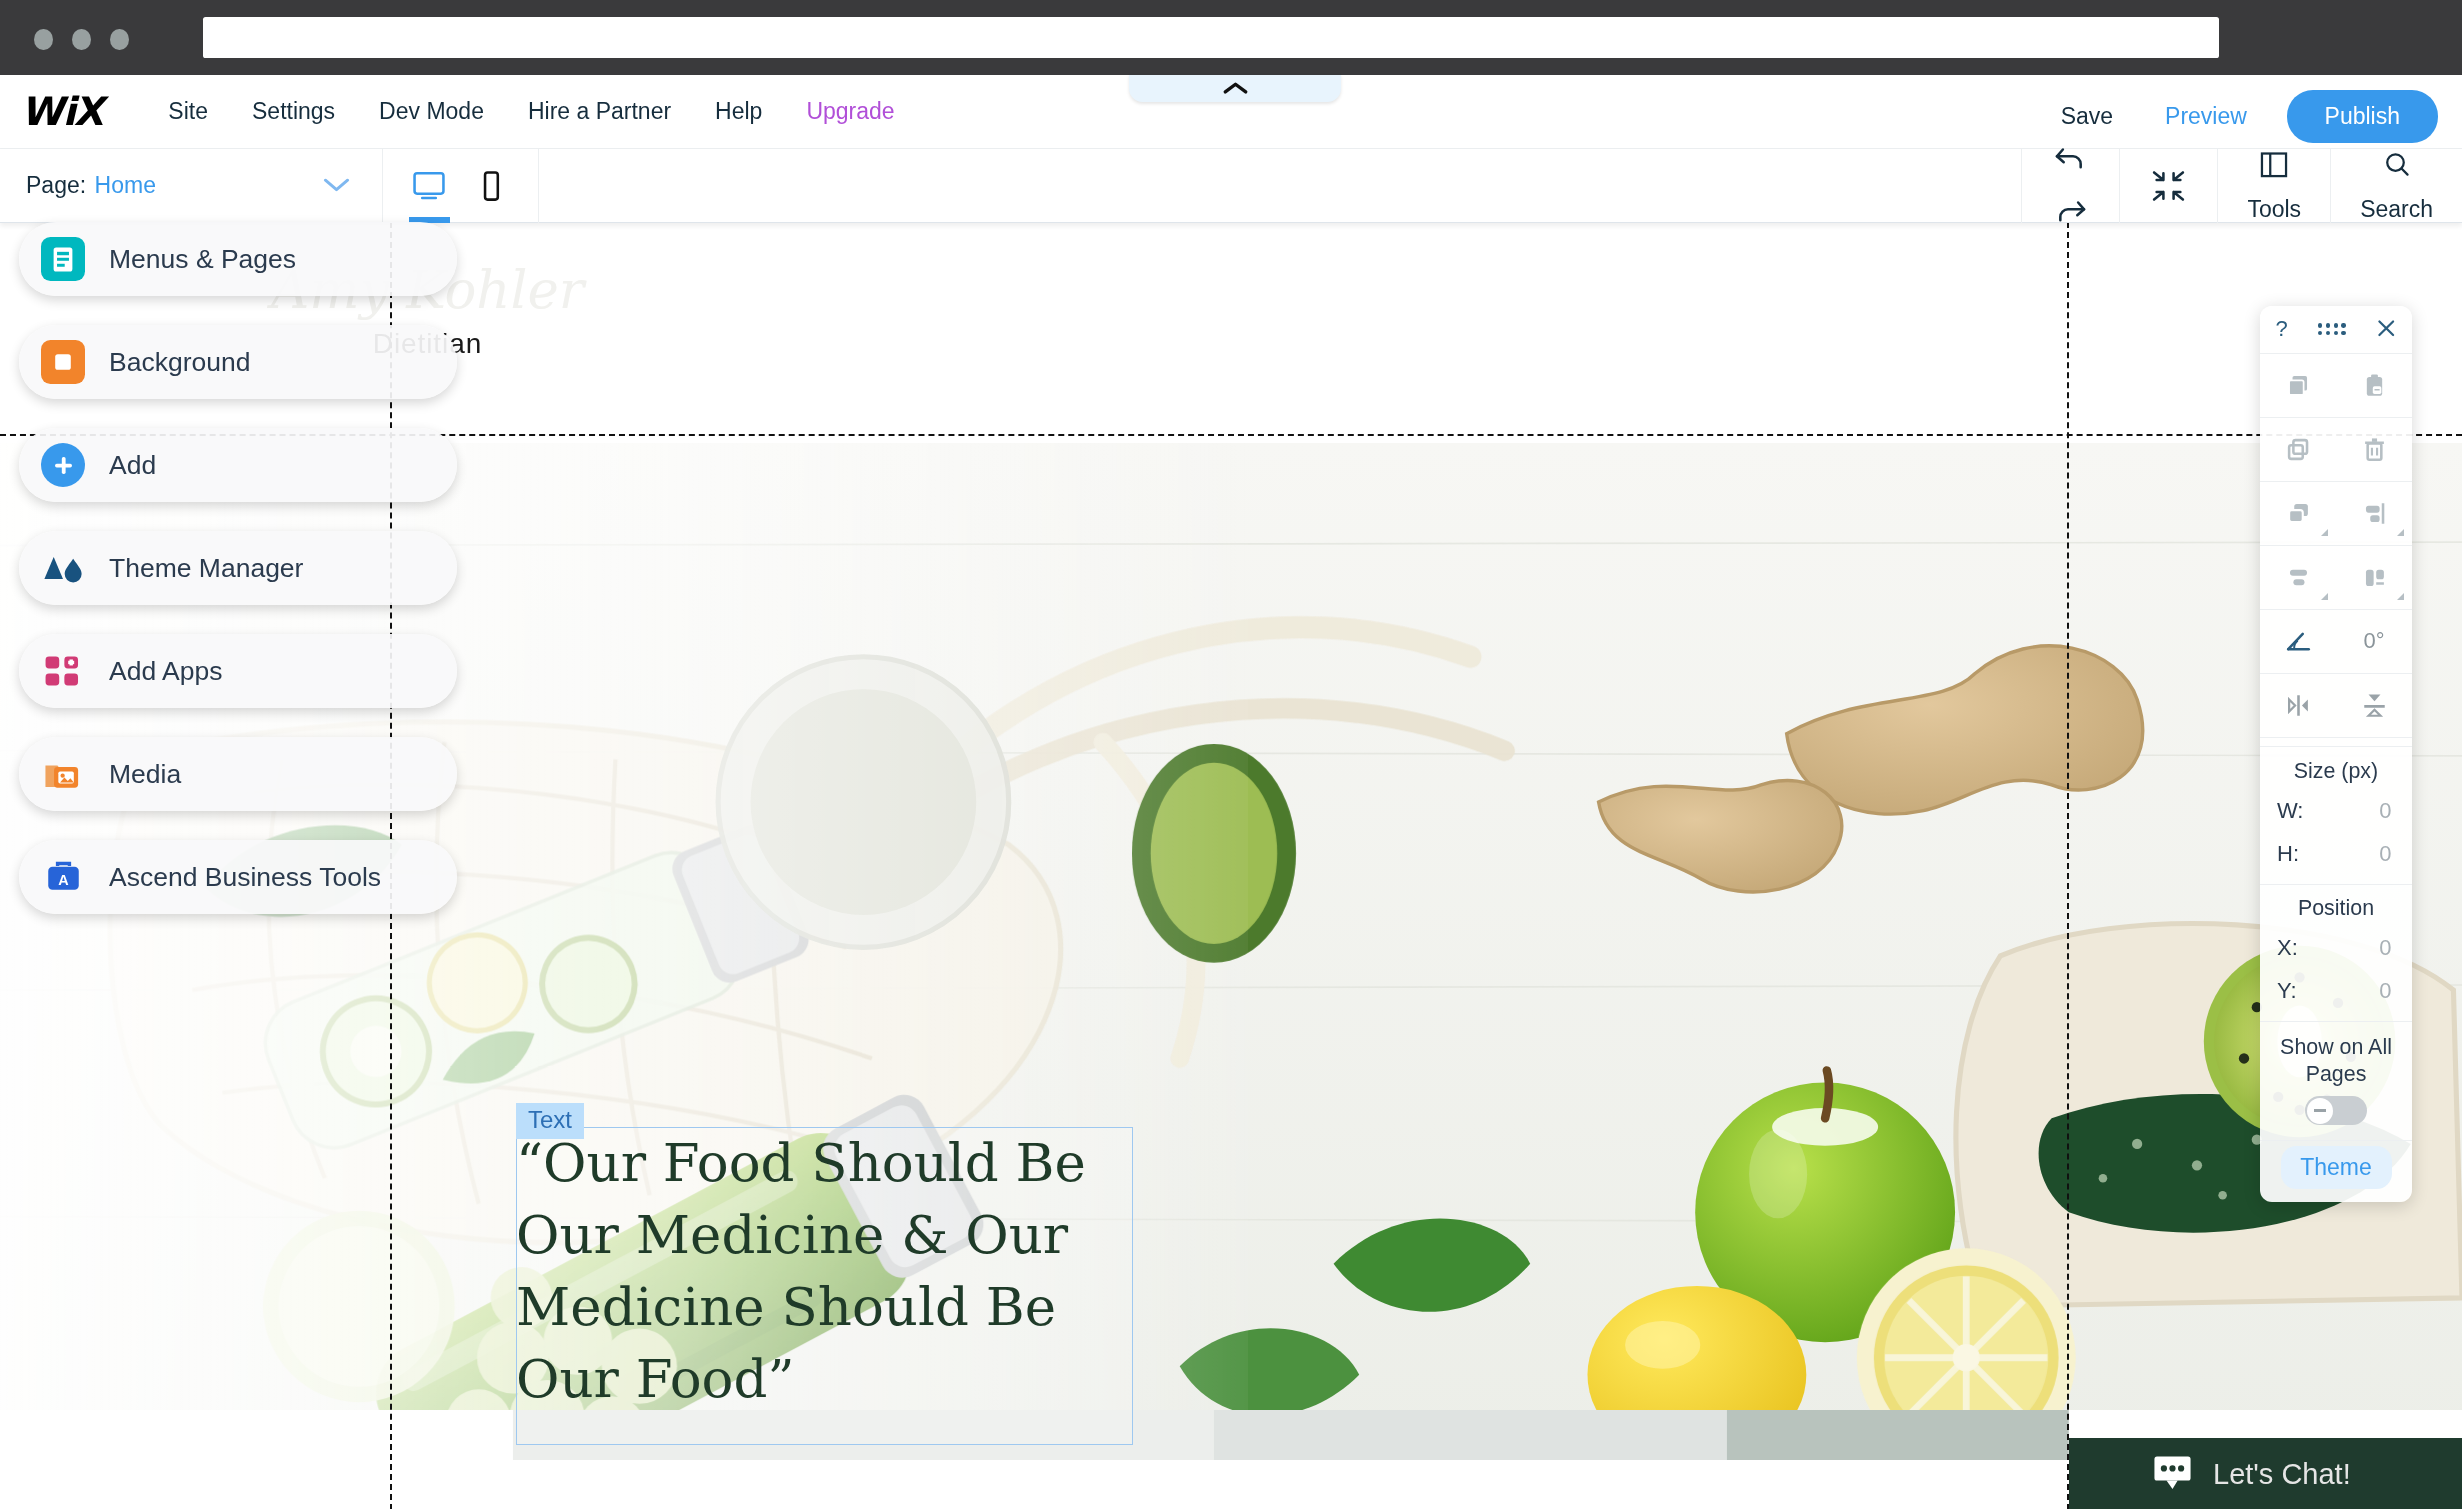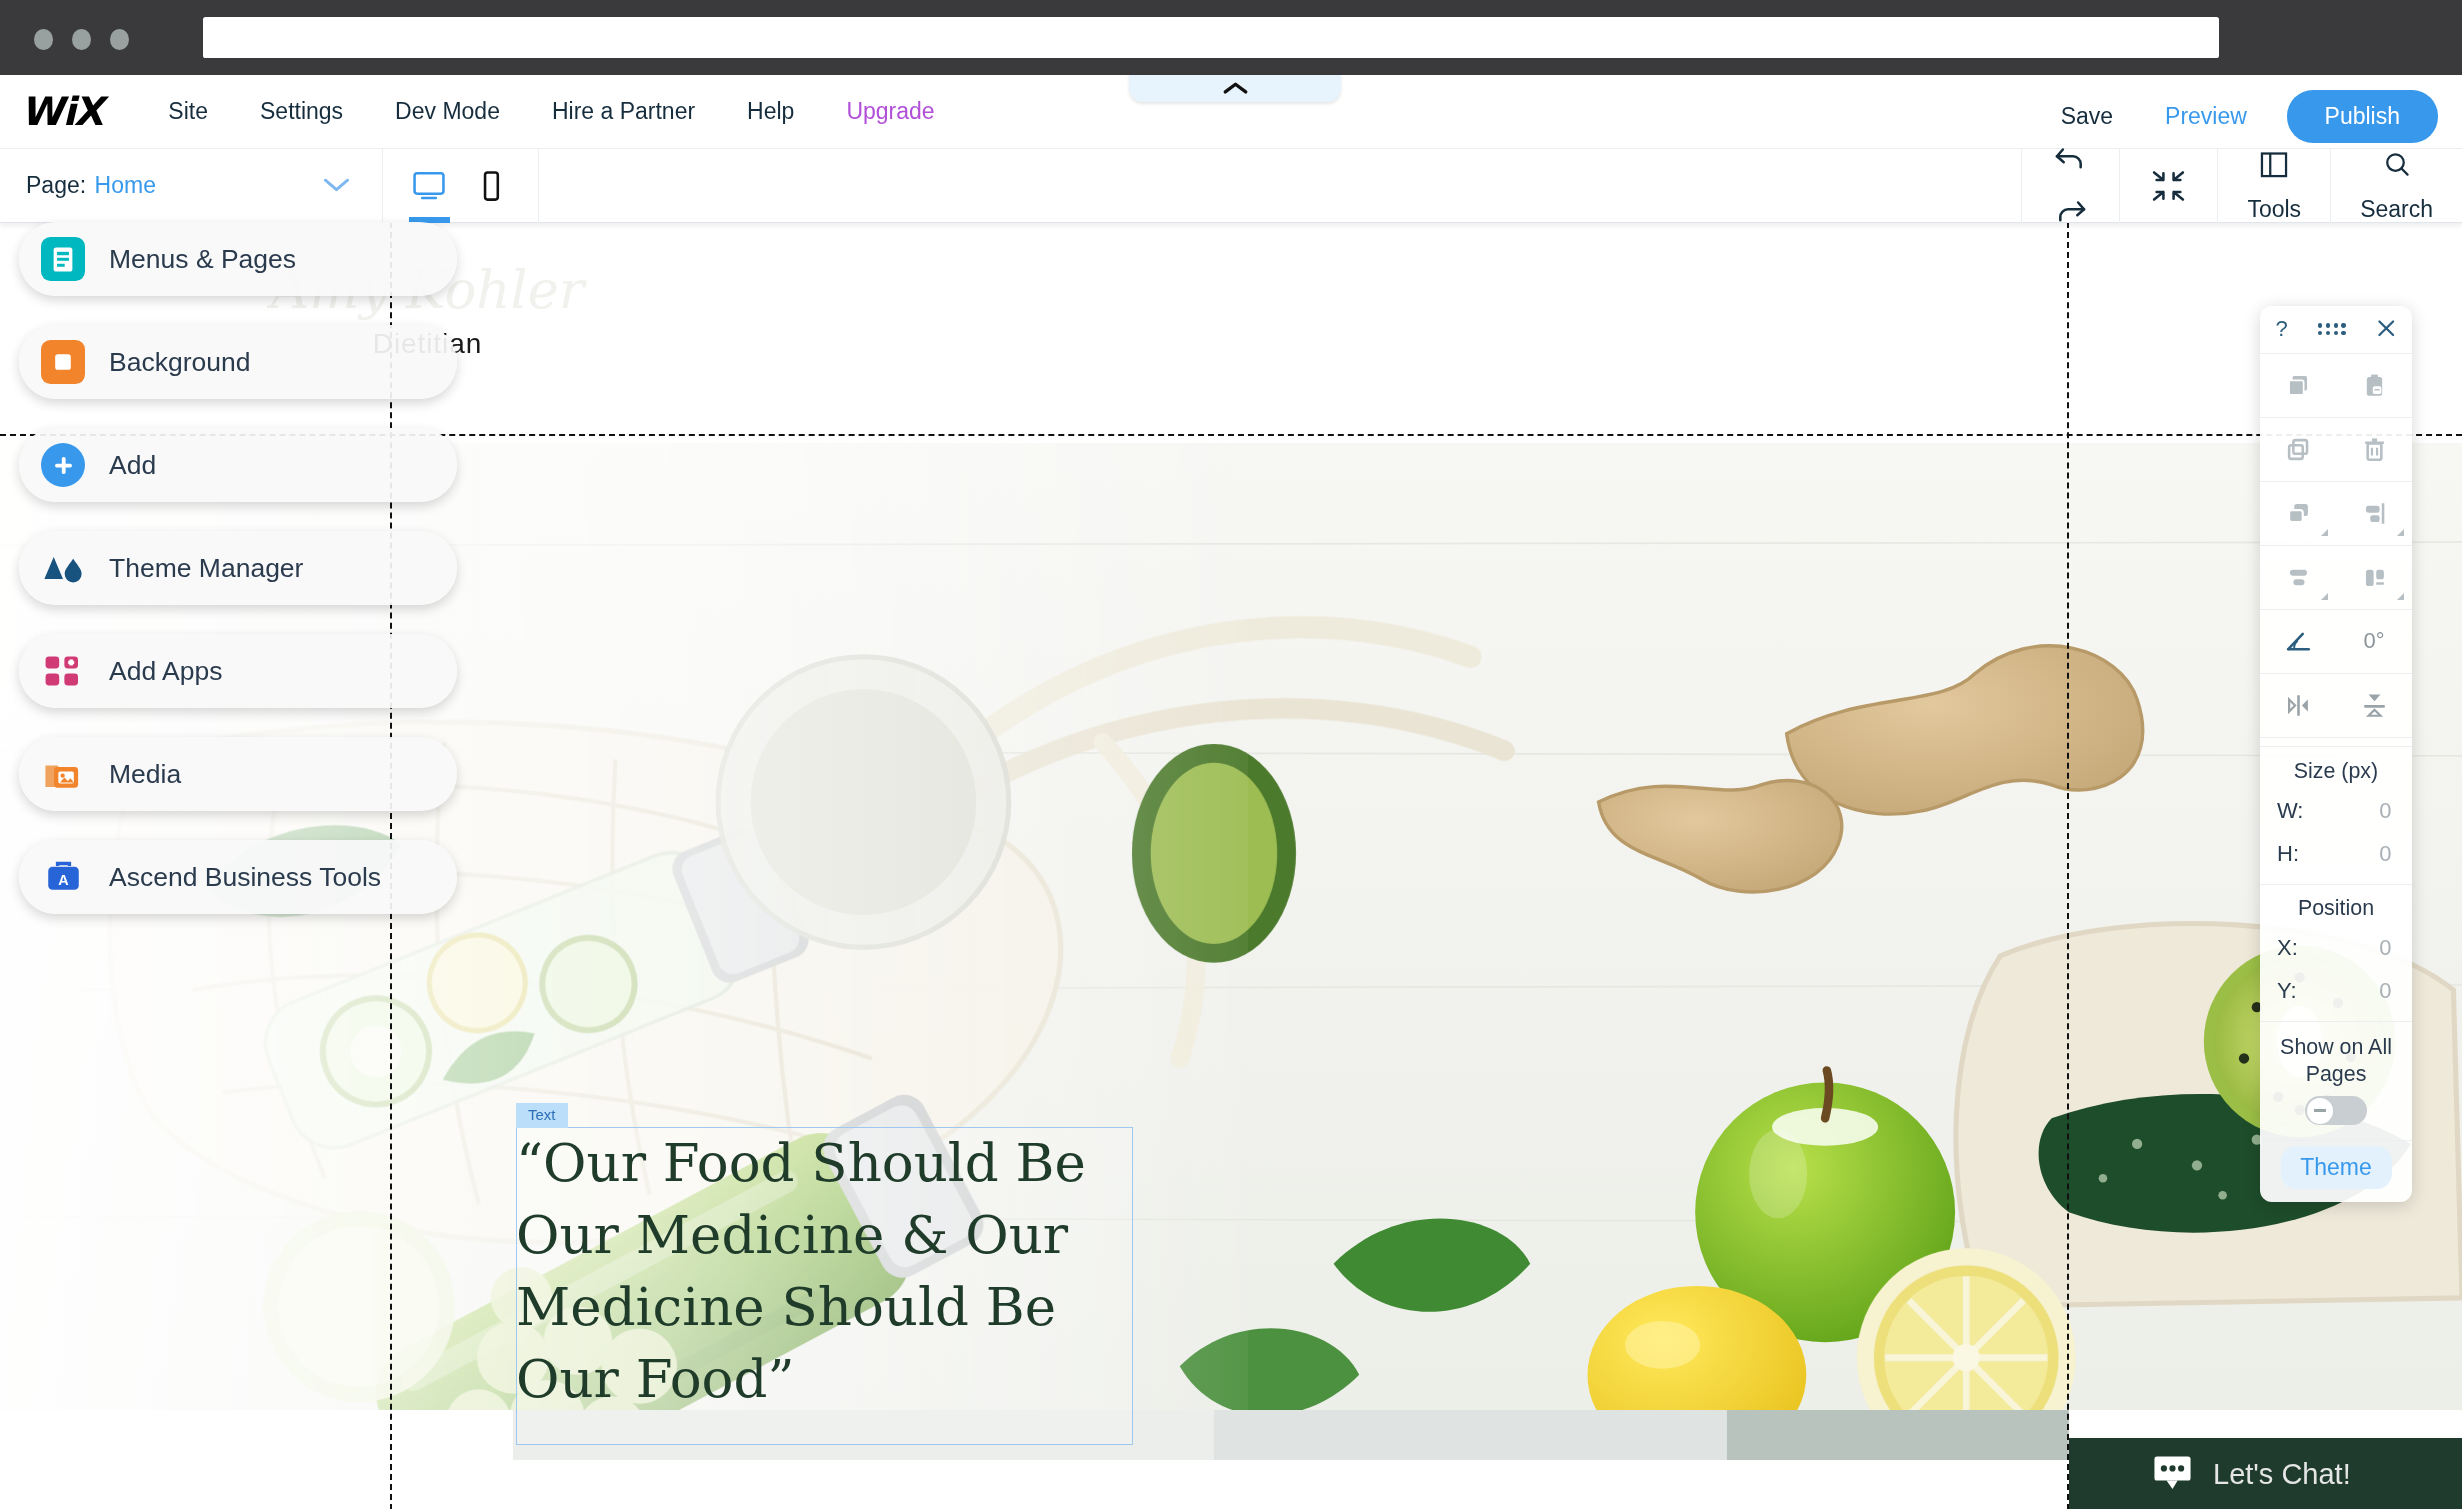--- a/index.html
+++ b/index.html
@@ -45,21 +45,21 @@
     background: #ffffff; border-bottom: 0.9px solid #eceff1;
     display: flex; align-items: center;
     z-index: 30;
   }
   .wix-logo {
     margin-left: 24px; margin-right: 41px;
     font-size: 39px; font-weight: 700; letter-spacing: -1.7px;
     color: #000000; font-family: "DejaVu Sans", sans-serif;
     line-height: 1; font-style: italic; transform: skewX(-2deg);
   }
-  .top-menu { display: flex; align-items: center; gap: 8px; }
+  .top-menu { display: flex; align-items: center; gap: 0; }
   .top-menu-item {
     font-size: 23px; color: #162d3d; padding: 0 22px; cursor: pointer;
     white-space: nowrap;
   }
   .top-menu-item.upgrade { color: #b14fd8; }
   .topbar-right {
     position: absolute; right: 24px; top: 0; height: 82px;
     display: flex; align-items: center; gap: 0;
   }
   .topbar-right .save-btn,
@@ -156,21 +156,21 @@
   .hero-text-box {
     position: absolute; left: 516px; top: 684px; width: 616px; z-index: 5;
   }
   .hero-quote {
     font-family: "DejaVu Serif", serif;
     font-size: 53px; line-height: 1.36; text-align: left;
     color: #1f3b29;
   }
   .text-badge {
     position: absolute; left: 516px; top: 660px; background: #bbdefb; color: #2d6fb5;
-    font-size: 15px; padding: 3.4px 12px 4.3px; z-index: 6;
+    font-size: 24px; padding: 3.4px 12px 4.3px; z-index: 6;
   }
   .text-sel-box {
     position: absolute; left: 516px; top: 684px; width: 617px; height: 318px;
     border: 1.7px solid #9ec8f0; z-index: 4; background: rgba(255,255,255,0.18);
   }
   .hero-bottom-strip {
     position: absolute; left: 0; bottom: 0; width: 2462px; height: 50px;
   }
 
   

